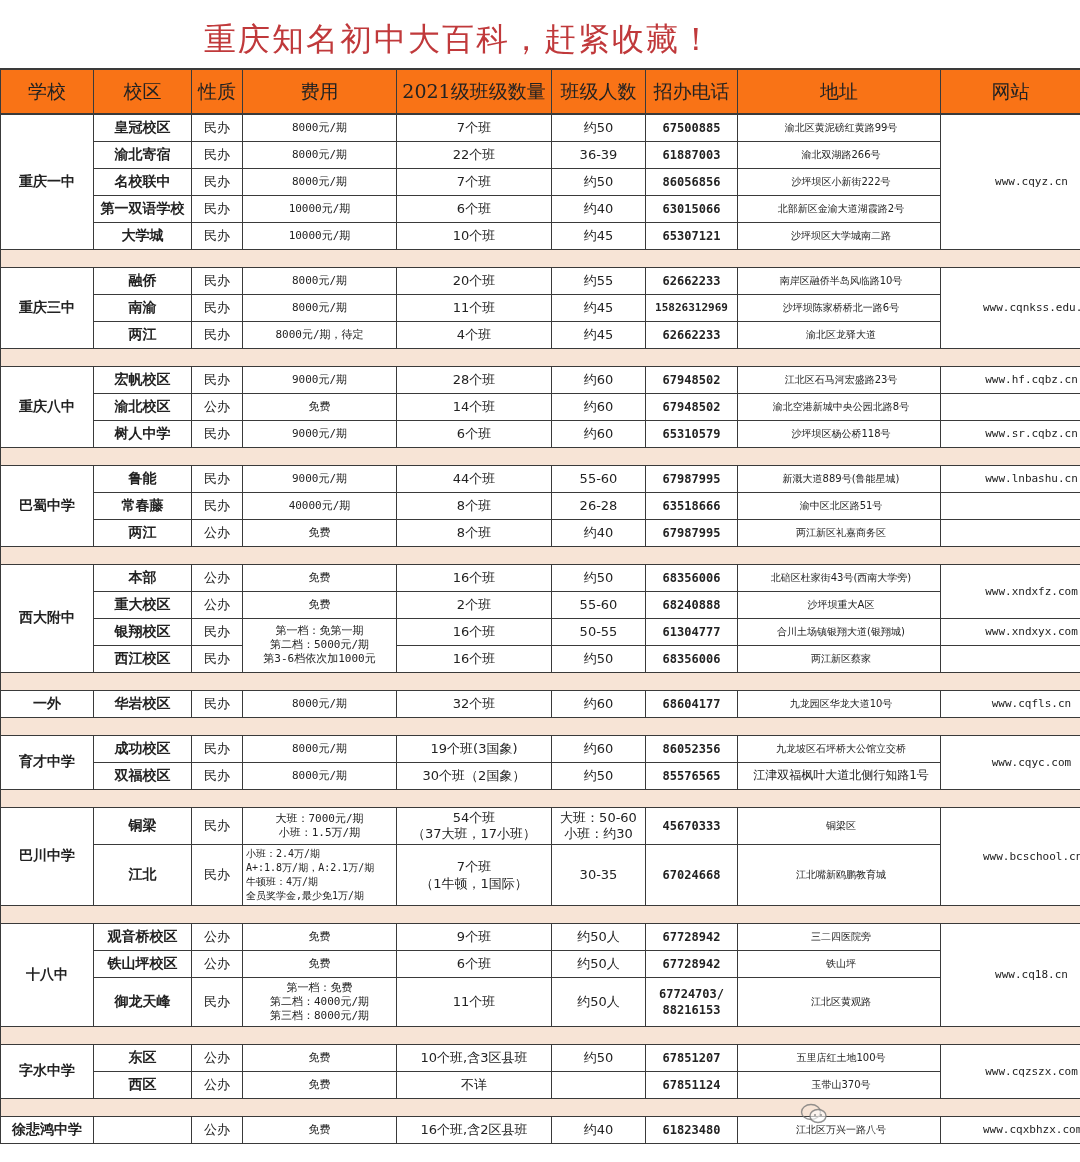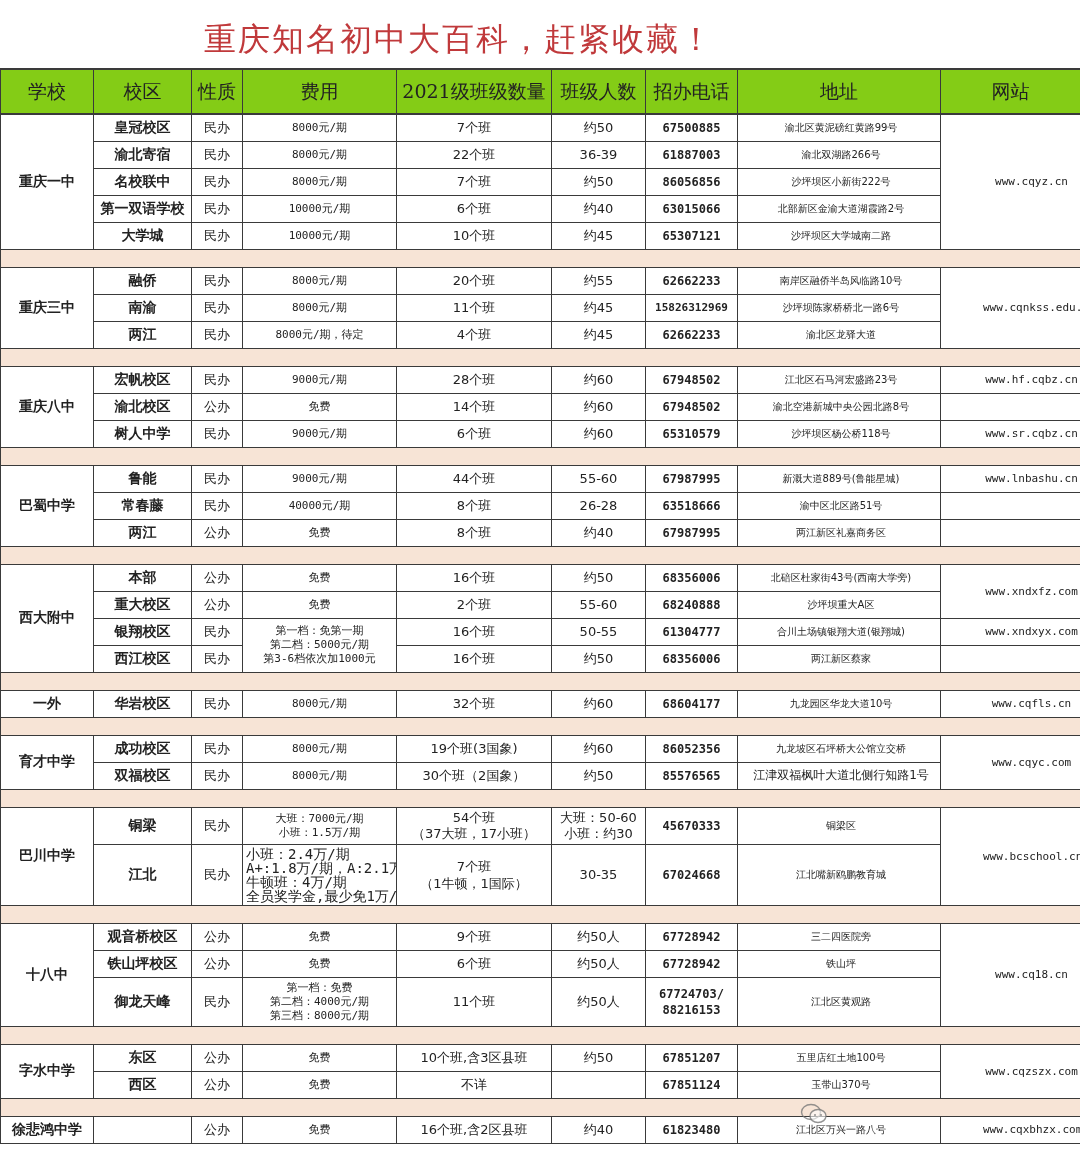--- a/index.html
+++ b/index.html
@@ -14,21 +14,21 @@
   table.main {
     position: absolute; left: 0; top: 68px; width: 1080px;
     border-collapse: collapse; table-layout: fixed;
     border-left: 1px solid #333; border-right: 1px solid #333;
   }
   table.main td, table.main th {
     border: 1px solid #3a3a3a; text-align: center; vertical-align: middle;
     overflow: hidden; white-space: nowrap;
   }
   th {
-    background: #84cc16; font-weight: normal; font-size: 19px; color: #222;
+    background: #f97316; font-weight: normal; font-size: 19px; color: #222;
     height: 45px; border-top: 2px solid #3a3a3a !important; border-bottom: 2px solid #3a3a3a !important;
     font-family: "DejaVu Serif", "Liberation Serif", serif;
   }
   td { font-size: 13px; height: 27px; background: #ffffff; }
   td.school { font-weight: bold; font-size: 14px; }
   td.campus { font-weight: bold; font-size: 14px; }
   td.nature { font-size: 13px; }
   td.fee { font-size: 11px; font-family: "DejaVu Sans Mono", "Liberation Mono", monospace; margin-top: 6px; }
   td.classes { font-size: 13px; }
   td.size { font-size: 13px; }
@@ -334,21 +334,21 @@
         <div>大班：50-60</div>
         <div>小班：约30</div>
       </td>
       <td class="phone">45670333</td>
       <td class="addr">铜梁区</td>
       <td rowspan="2" class="web">www.bcschool.cn</td>
     </tr>
     <tr style="height:61px">
       <td class="campus">江北</td>
       <td class="nature">民办</td>
-      <td class="fee ml ml-left" style="font-size:14px;line-height:14px">
+      <td class="fee ml ml-left" style="font-size:10px;line-height:14px">
         <div>小班：2.4万/期</div>
         <div>A+:1.8万/期，A:2.1万/期</div>
         <div>牛顿班：4万/期</div>
         <div>全员奖学金,最少免1万/期</div>
       </td>
       <td class="classes ml" style="font-size:13px;line-height:17px">
         <div>7个班</div>
         <div>（1牛顿，1国际）</div>
       </td>
       <td class="size">30-35</td>

